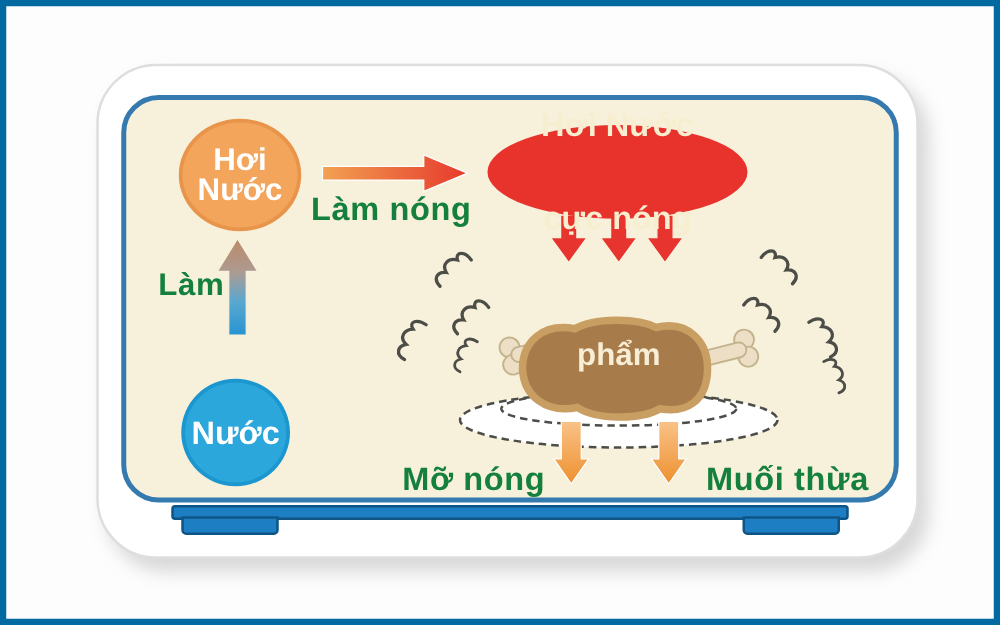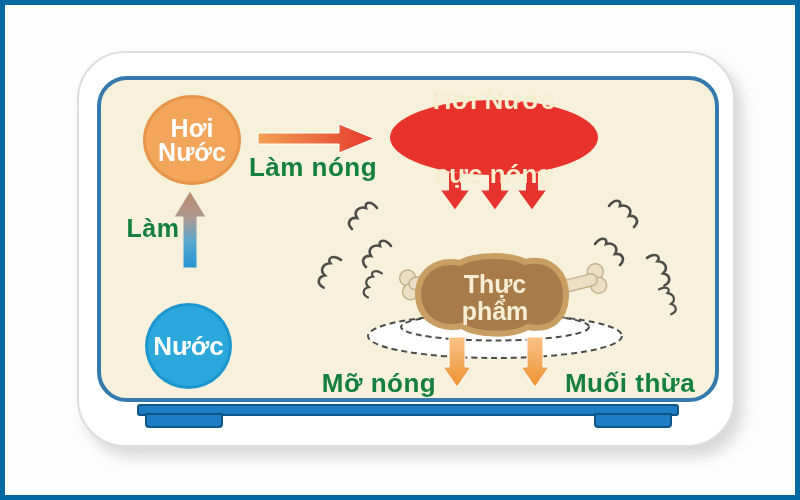--- a/index.html
+++ b/index.html
@@ -150,21 +150,20 @@
 
   <div class="lbl" id="heat-right-label">Làm nóng</div>
 
   <div class="node" id="hot-steam-ellipse">
     <div>Hơi Nước</div>
     <div>cực nóng</div>
   </div>
 
 
   <div id="food-label">
-    <div>Thực</div>
     <div>phẩm</div>
   </div>
 
   <div class="lbl" id="fat-label">Mỡ nóng</div>
   <div class="lbl" id="salt-label">Muối thừa</div>
 
   <div class="lbl" id="heat-up-label">
     <div>Làm</div>
   </div>
 

